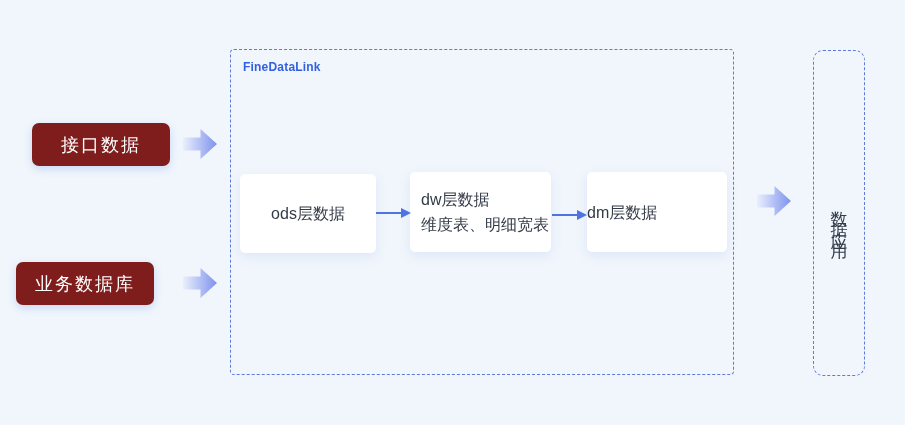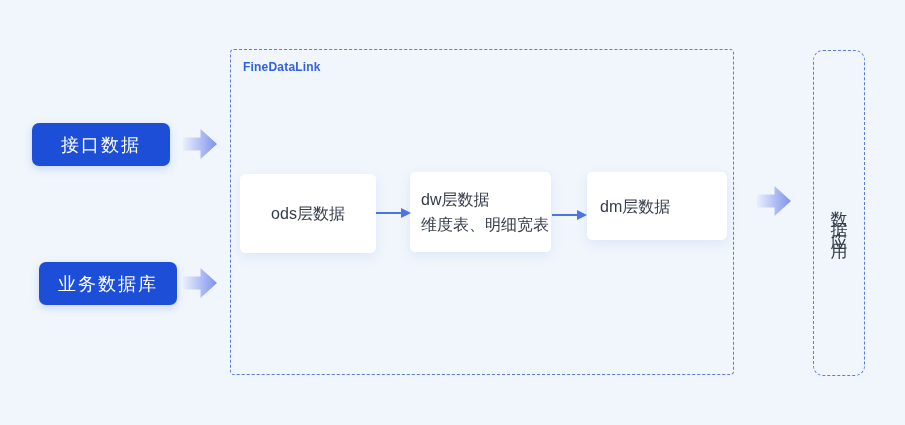--- a/index.html
+++ b/index.html
@@ -10,31 +10,31 @@
     position: relative;
     width: 905px; height: 425px;
     background: #F1F6FC;
     overflow: hidden;
   }
 
   
   .src-node {
     position: absolute;
     width: 138px; height: 43px;
-    background: #1d4ed8;
+    background: #7f1d1d;
     border-radius: 7px;
     color: #FFFFFF;
     font-size: 18px;
     font-weight: 500;
     letter-spacing: 2px;
     display: flex; align-items: center; justify-content: center;
     box-shadow: 0 3px 8px rgba(61,111,226,0.22);
   }
   .src-node.n1 { left: 32px; top: 123px; }
-  .src-node.n2 { left: 39px; top: 262px; }
+  .src-node.n2 { left: 16px; top: 262px; }
 
   
   .big-arrow { position: absolute; }
   .big-arrow.a1 { left: 183px; top: 129px; }
   .big-arrow.a2 { left: 183px; top: 268px; }
   .big-arrow.a3 { left: 757px; top: 186px; }
 
   
   .fdl-container {
     position: absolute;
@@ -58,21 +58,21 @@
     background: #FFFFFF;
     border-radius: 5px;
     box-shadow: 0 4px 12px rgba(110,145,220,0.14);
     color: #333B47;
     font-size: 16px;
     display: flex; flex-direction: column; justify-content: center;
     line-height: 25px;
   }
   .node.node-ods { left: 240px; top: 174px; width: 136px; height: 79px; align-items: center; }
   .node.node-dw  { left: 410px; top: 172px; width: 141px; height: 80px; padding-left: 11px; }
-  .node.node-dm  { left: 587px; top: 172px; width: 140px; height: 68px; padding-left: 13px; }
+  .node.node-dm  { left: 587px; top: 172px; width: 140px; height: 80px; }
 
   
   .thin-arrow { position: absolute; }
   .thin-arrow.t1 { left: 376px; top: 207px; }
   .thin-arrow.t2 { left: 552px; top: 209px; }
 
   
   .dest-box {
     position: absolute;
     left: 813px; top: 50px;

